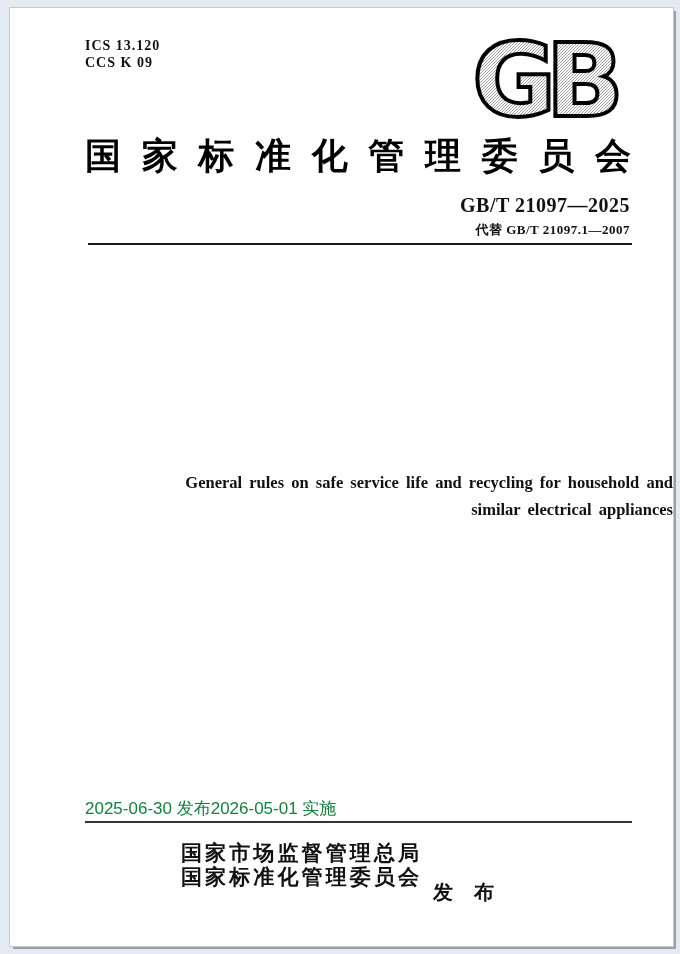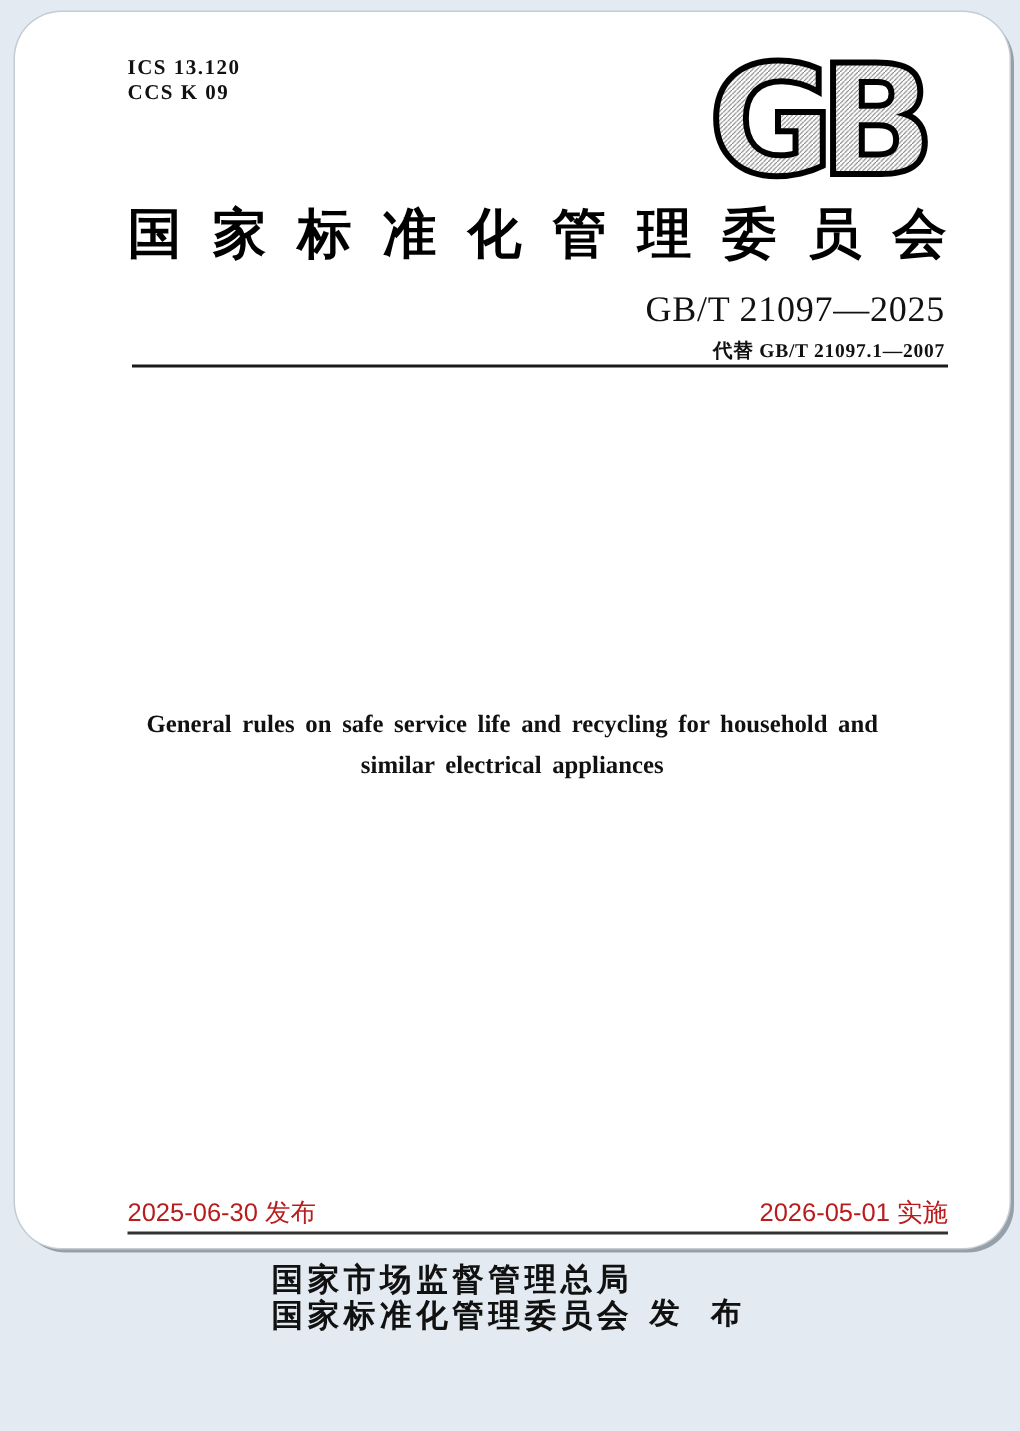--- a/index.html
+++ b/index.html
@@ -9,24 +9,23 @@
     height: 954px;
     background: #e3eaf1;
     overflow: hidden;
     font-family: "Liberation Serif", serif;
   }
   .page {
     position: absolute;
     left: 10px;
     top: 8px;
     width: 663px;
-    height: 824px;
+    height: 938px;
     background: #ffffff;
     box-shadow: 0 0 0 1px #c3cbd3, 3px 3px 0 0 #97a0a9;
-    border-radius: 31px;
   }
   
   .codes {
     position: absolute;
     left: 75px;
     top: 29px;
     font-family: "Liberation Serif", serif;
     font-weight: bold;
     font-size: 14px;
     line-height: 17px;
@@ -58,22 +57,22 @@
   
   .std-num {
     position: absolute;
     right: 43px;
     top: 186px;
     text-align: right;
     color: #111;
   }
   .std-num .num {
     font-family: "Liberation Serif", serif;
-    font-weight: normal;
-    font-size: 24px;
+    font-weight: bold;
+    font-size: 20px;
     letter-spacing: 0.5px;
   }
   .std-num .replaces {
     font-family: "Liberation Serif", serif;
     font-weight: bold;
     font-size: 13px;
     margin-top: 4px;
     letter-spacing: 0.5px;
   }
   .rule-top {
@@ -97,57 +96,56 @@
     line-height: 46px;
     color: #000;
     letter-spacing: 2px;
   }
   
   .title-en {
     position: absolute;
     left: 0;
     top: 461px;
     width: 663px;
-    text-align: center;
+    text-align: right;
     font-family: "Liberation Serif", serif;
     font-weight: bold;
     font-size: 16.5px;
     line-height: 27px;
     color: #111;
     word-spacing: 3px;
   }
   
   .dates {
     position: absolute;
     left: 75px;
     top: 789px;
     width: 547px;
     display: flex;
-    justify-content: space-between;
     font-family: "Liberation Sans", sans-serif;
     font-size: 17px;
-    color: #b91c1c;
+    color: #15803d;
   }
   .rule-bottom {
     position: absolute;
     left: 75px;
     top: 813px;
     width: 547px;
     height: 0;
     border-top: 2px solid #333;
   }
   
   .issuers {
     position: absolute;
     left: 0;
     top: 833px;
     width: 663px;
     display: flex;
     justify-content: center;
-    align-items: flex-end;
+    align-items: flex-start;
     gap: 14px;
     color: #111;
   }
   .issuer-names {
     width: 238px;
     font-family: "Liberation Serif", serif;
     font-weight: bold;
     font-size: 21px;
     line-height: 24px;
   }
@@ -155,20 +153,21 @@
     text-align: justify;
     text-align-last: justify;
   }
   .publish-label {
     font-family: "Liberation Serif", serif;
     font-weight: bold;
     font-size: 20px;
     letter-spacing: 8px;
     white-space: nowrap;
     padding-top: 2px;
+    margin-top: 36px;
   }
 </style>
 </head>
 <body>
 
 <div class="page">
 
   <div class="codes">
     <div>ICS  13.120</div>
     <div>CCS  K  09</div>

